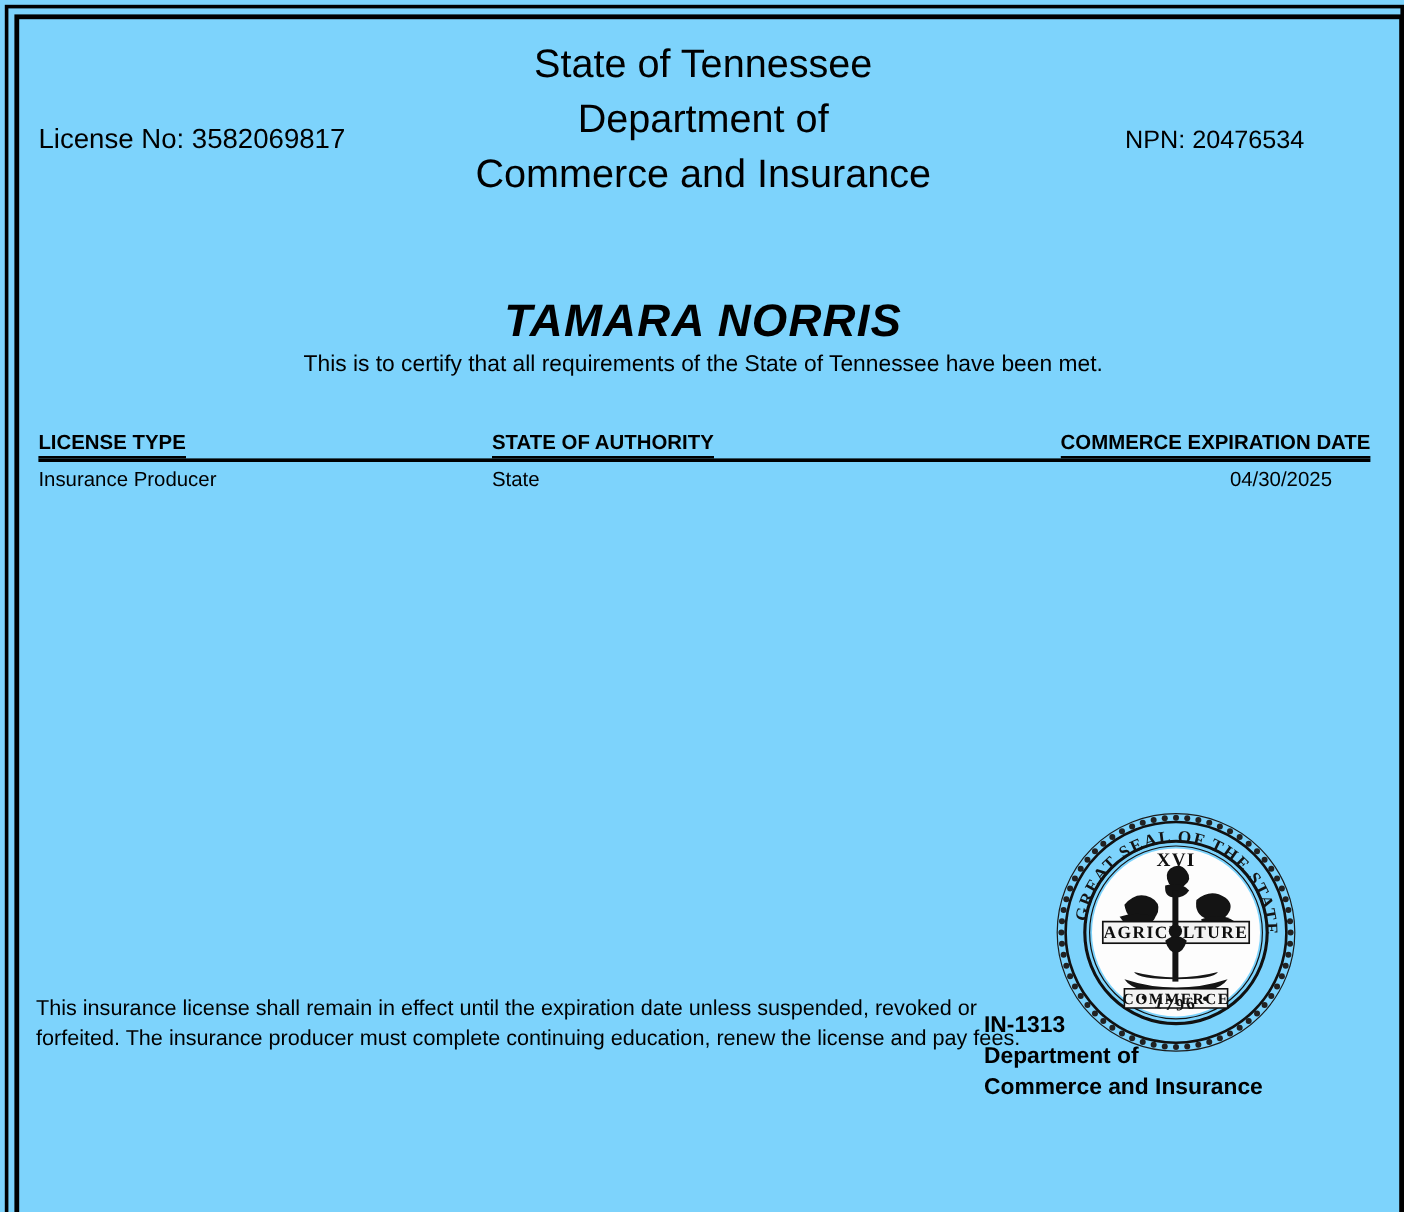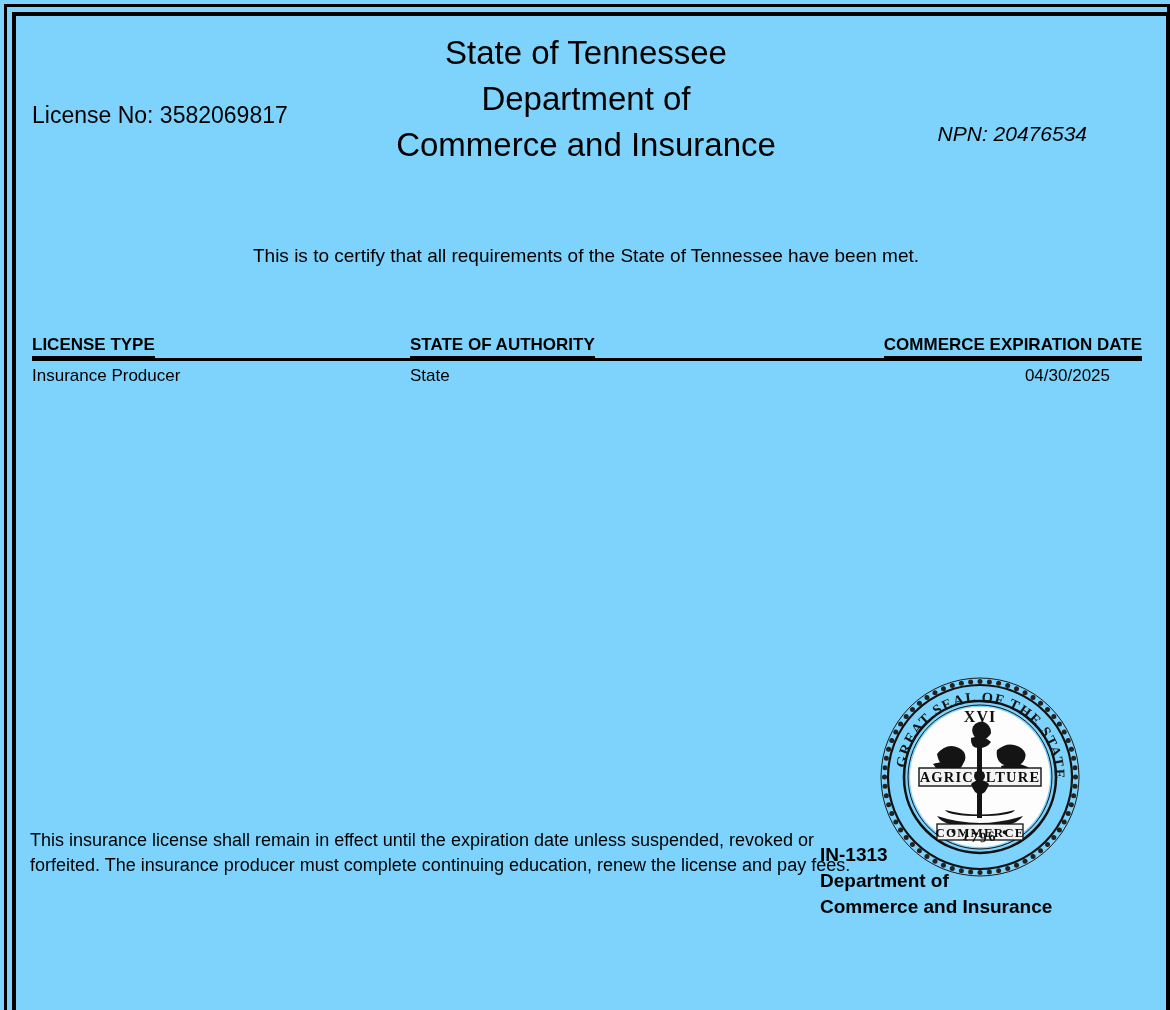--- a/index.html
+++ b/index.html
@@ -74,25 +74,24 @@
     position: absolute;
     left: 2px;
     top: 79px;
     font-size: 23px;
     line-height: 28px;
     white-space: nowrap;
   }
   .npn {
     position: absolute;
     right: 55px;
-    top: 99px;
+    top: 82px;
     font-size: 21px;
     line-height: 26px;
     white-space: nowrap;
-    font-style: italic;
   }
 
   
   .licensee-block {
     position: absolute;
     left: 0;
     right: 0;
     top: 222px;
     text-align: center;
   }
@@ -105,21 +104,21 @@
   }
   .certify-line {
     font-size: 19px;
     line-height: 24px;
   }
 
   
   .lic-table {
     position: absolute;
     left: 2px;
-    top: 312px;
+    top: 336px;
     width: 1110px;
   }
   .lic-table-head {
     position: relative;
     height: 24px;
     border-bottom: 3px solid #000000;
   }
   .th {
     position: absolute;
     top: 0;
@@ -196,20 +195,21 @@
 
     <div class="top-band">
       <div class="agency-title">State of Tennessee
 Department of
 Commerce and Insurance</div>
       <div class="license-no">License No: 3582069817</div>
       <div class="npn">NPN: 20476534</div>
     </div>
 
     <div class="licensee-block">
+      <div class="licensee-name">TAMARA NORRIS</div>
       <div class="certify-line">This is to certify that all requirements of the State of Tennessee have been met.</div>
     </div>
 
     <div class="lic-table">
       <div class="lic-table-head">
         <div class="th th-type">LICENSE TYPE</div>
         <div class="th th-loa">STATE OF AUTHORITY</div>
         <div class="th th-exp">COMMERCE EXPIRATION DATE</div>
       </div>
       <div class="lic-row">

